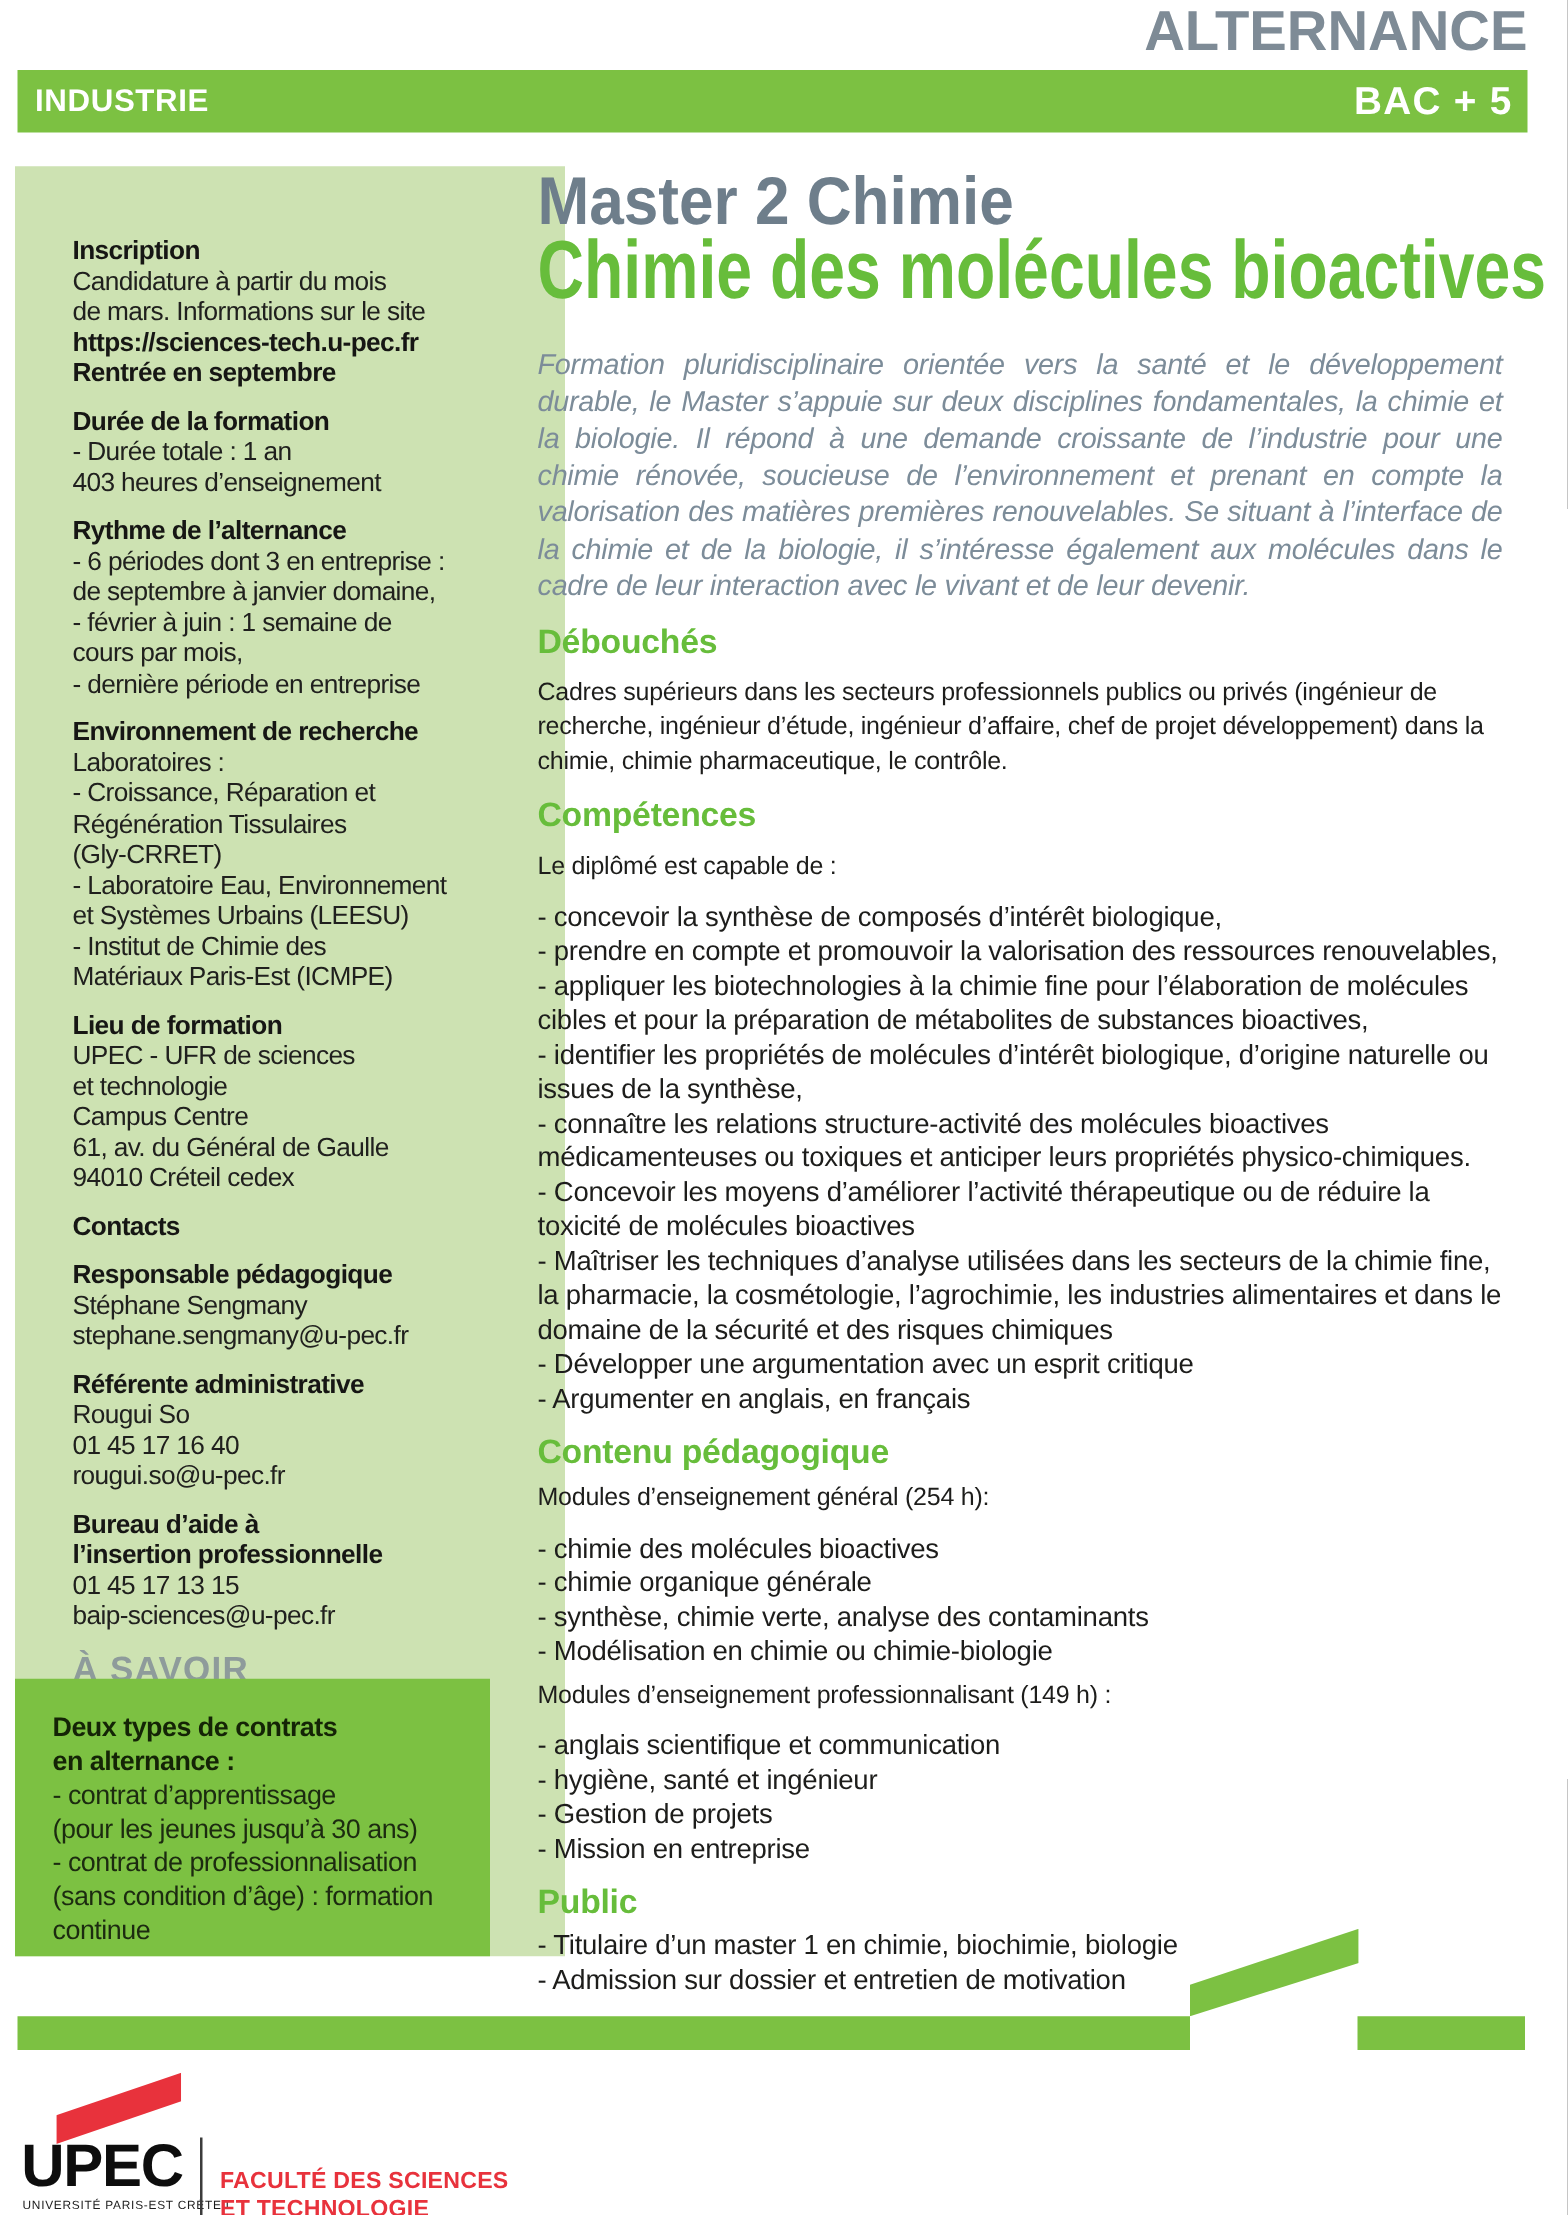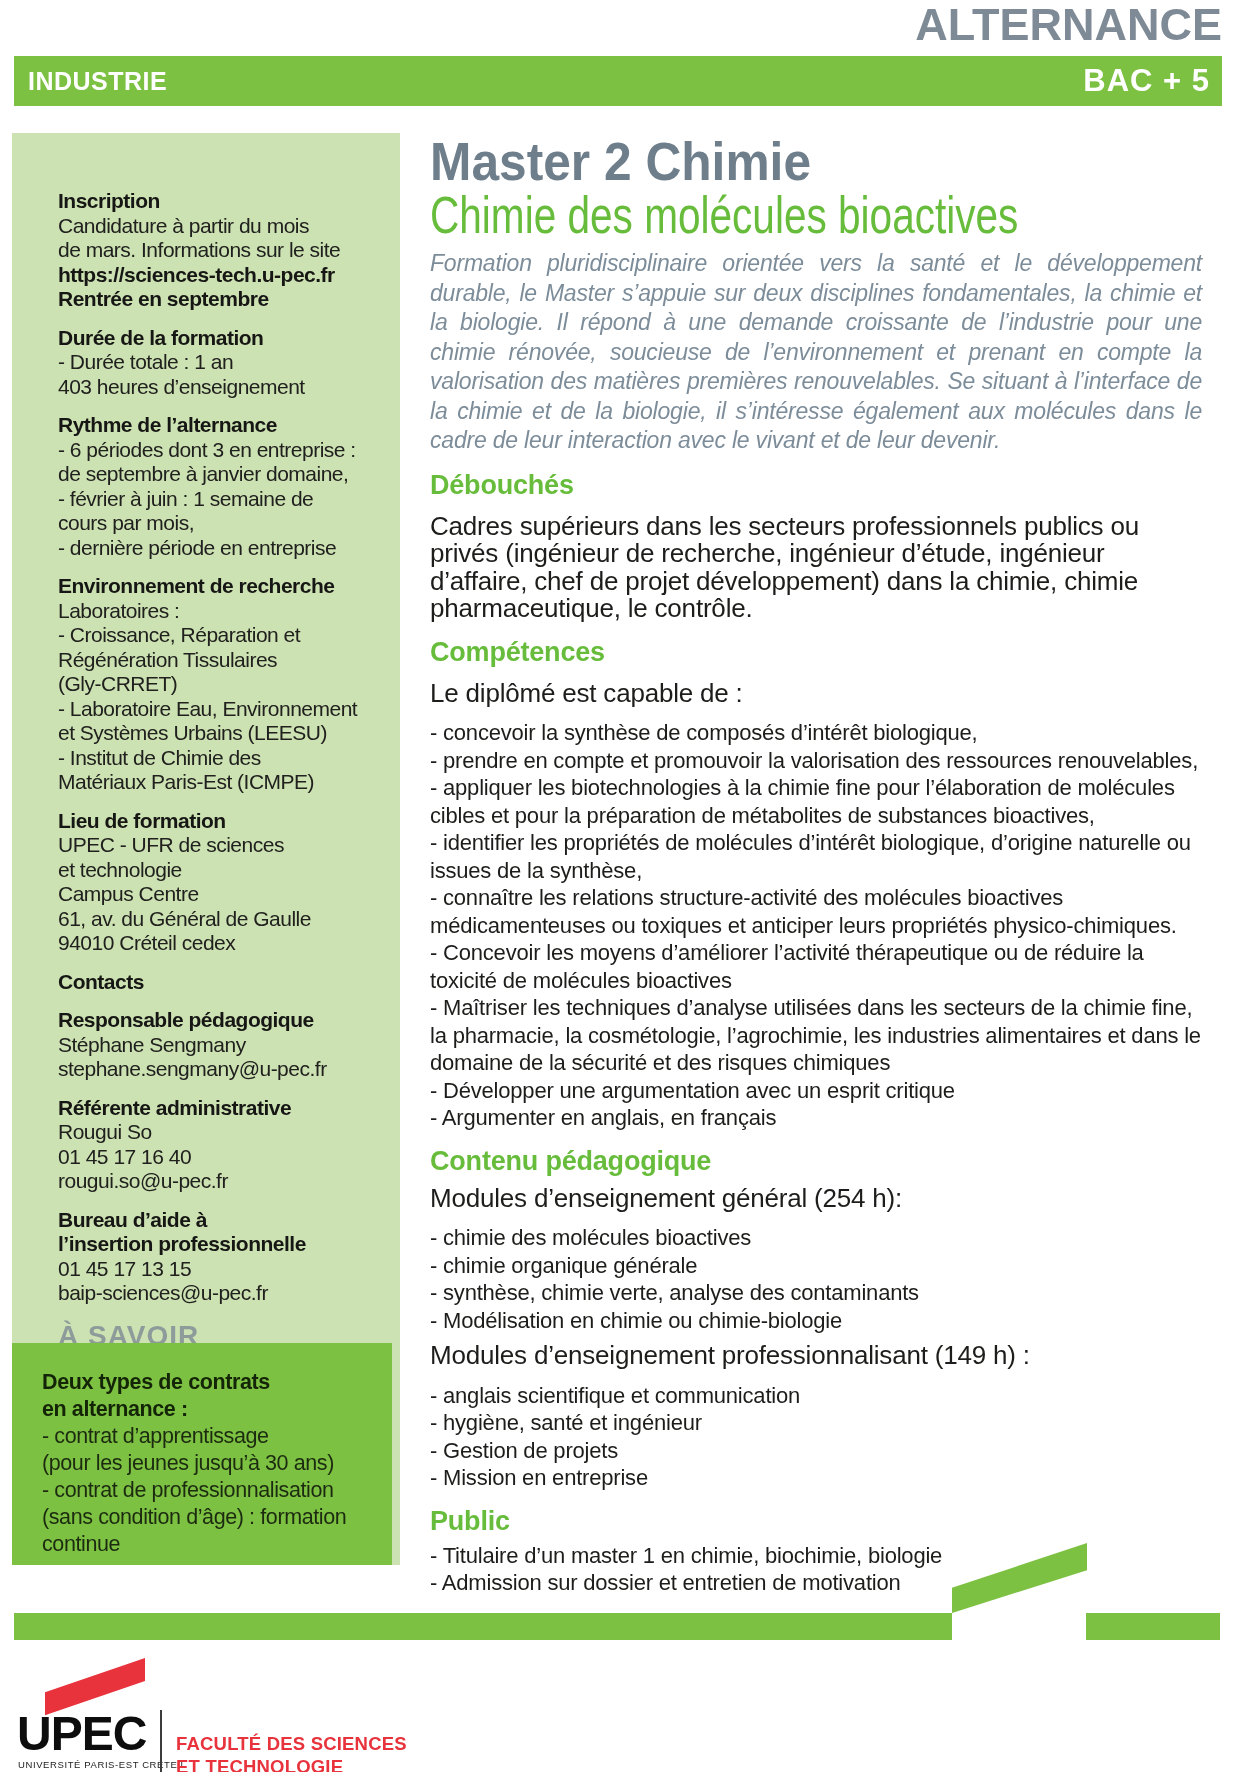--- a/index.html
+++ b/index.html
@@ -20,21 +20,21 @@
   .topbar{
     position:absolute;left:14px;top:56px;width:1208px;height:50px;
     background:var(--green);
     display:flex;align-items:center;justify-content:space-between;
     box-sizing:border-box;padding:0 12px 0 14px;
   }
   .topbar .sector{font-size:25px;font-weight:bold;color:#fff;letter-spacing:0.5px;}
   .topbar .level{font-size:31px;font-weight:bold;color:#fff;letter-spacing:1px;}
   
   .sidebar{
-    position:absolute;left:12px;top:133px;width:388px;height:1432px;
+    position:absolute;left:12px;top:133px;width:440px;height:1432px;
     background:var(--light-green);
     box-sizing:border-box;padding:56px 24px 0 46px;
     color:#20201e;
   }
   .sb-section{margin:0 0 14px 0;}
   .sb-line{font-size:21px;line-height:24.5px;letter-spacing:-0.5px;}
   .sb-line.bold{font-weight:bold;color:#161614;}
   .a-savoir{
     margin-top:8px;font-size:28px;font-weight:bold;color:#8e9b9b;letter-spacing:1px;
   }
@@ -48,33 +48,33 @@
   
   .main{
     position:absolute;left:430px;top:133px;width:772px;
     color:var(--text);
   }
   .doc-title{
     margin:0;font-size:54px;line-height:56px;font-weight:bold;color:var(--title-gray);
   }
   .doc-title .condense{display:inline-block;transform:scaleX(0.92);transform-origin:0 100%;white-space:nowrap;}
   .doc-subtitle{
-    margin:0 0 8px 0;font-size:52px;line-height:52px;font-weight:normal;color:var(--heading-green);
+    margin:0 0 36px 0;font-size:66px;line-height:52px;font-weight:bold;color:var(--heading-green);
   }
   .doc-subtitle .condense{display:inline-block;transform:scaleX(0.78);transform-origin:0 100%;white-space:nowrap;}
   .intro{
     margin:8px 0 14px 0;
     font-size:23px;line-height:29.5px;font-style:italic;color:var(--intro-gray);
     text-align:justify;letter-spacing:-0.2px;
   }
   .m-heading{
     margin:14px 0 5px 0;font-size:27px;font-weight:bold;color:var(--heading-green);
     letter-spacing:-0.2px;
   }
-  .m-p{margin:12px 0;font-size:26px;line-height:27.5px;letter-spacing:-0.2px;}
+  .m-p{margin:12px 0;font-size:20px;line-height:27.5px;letter-spacing:-0.2px;}
   .m-p.lead{margin-top:8px;}
   .m-li{font-size:22px;line-height:27.5px;letter-spacing:-0.2px;}
   
   .bar-long{position:absolute;left:14px;top:1613px;width:938px;height:27px;background:var(--green);}
   .bar-right{position:absolute;left:1086px;top:1613px;width:134px;height:27px;background:var(--green);}
   .slash{
     position:absolute;left:952px;top:1543px;width:135px;height:70px;background:var(--green);
     clip-path:polygon(0 64%,100% 0,100% 39%,0 100%);
   }
   

